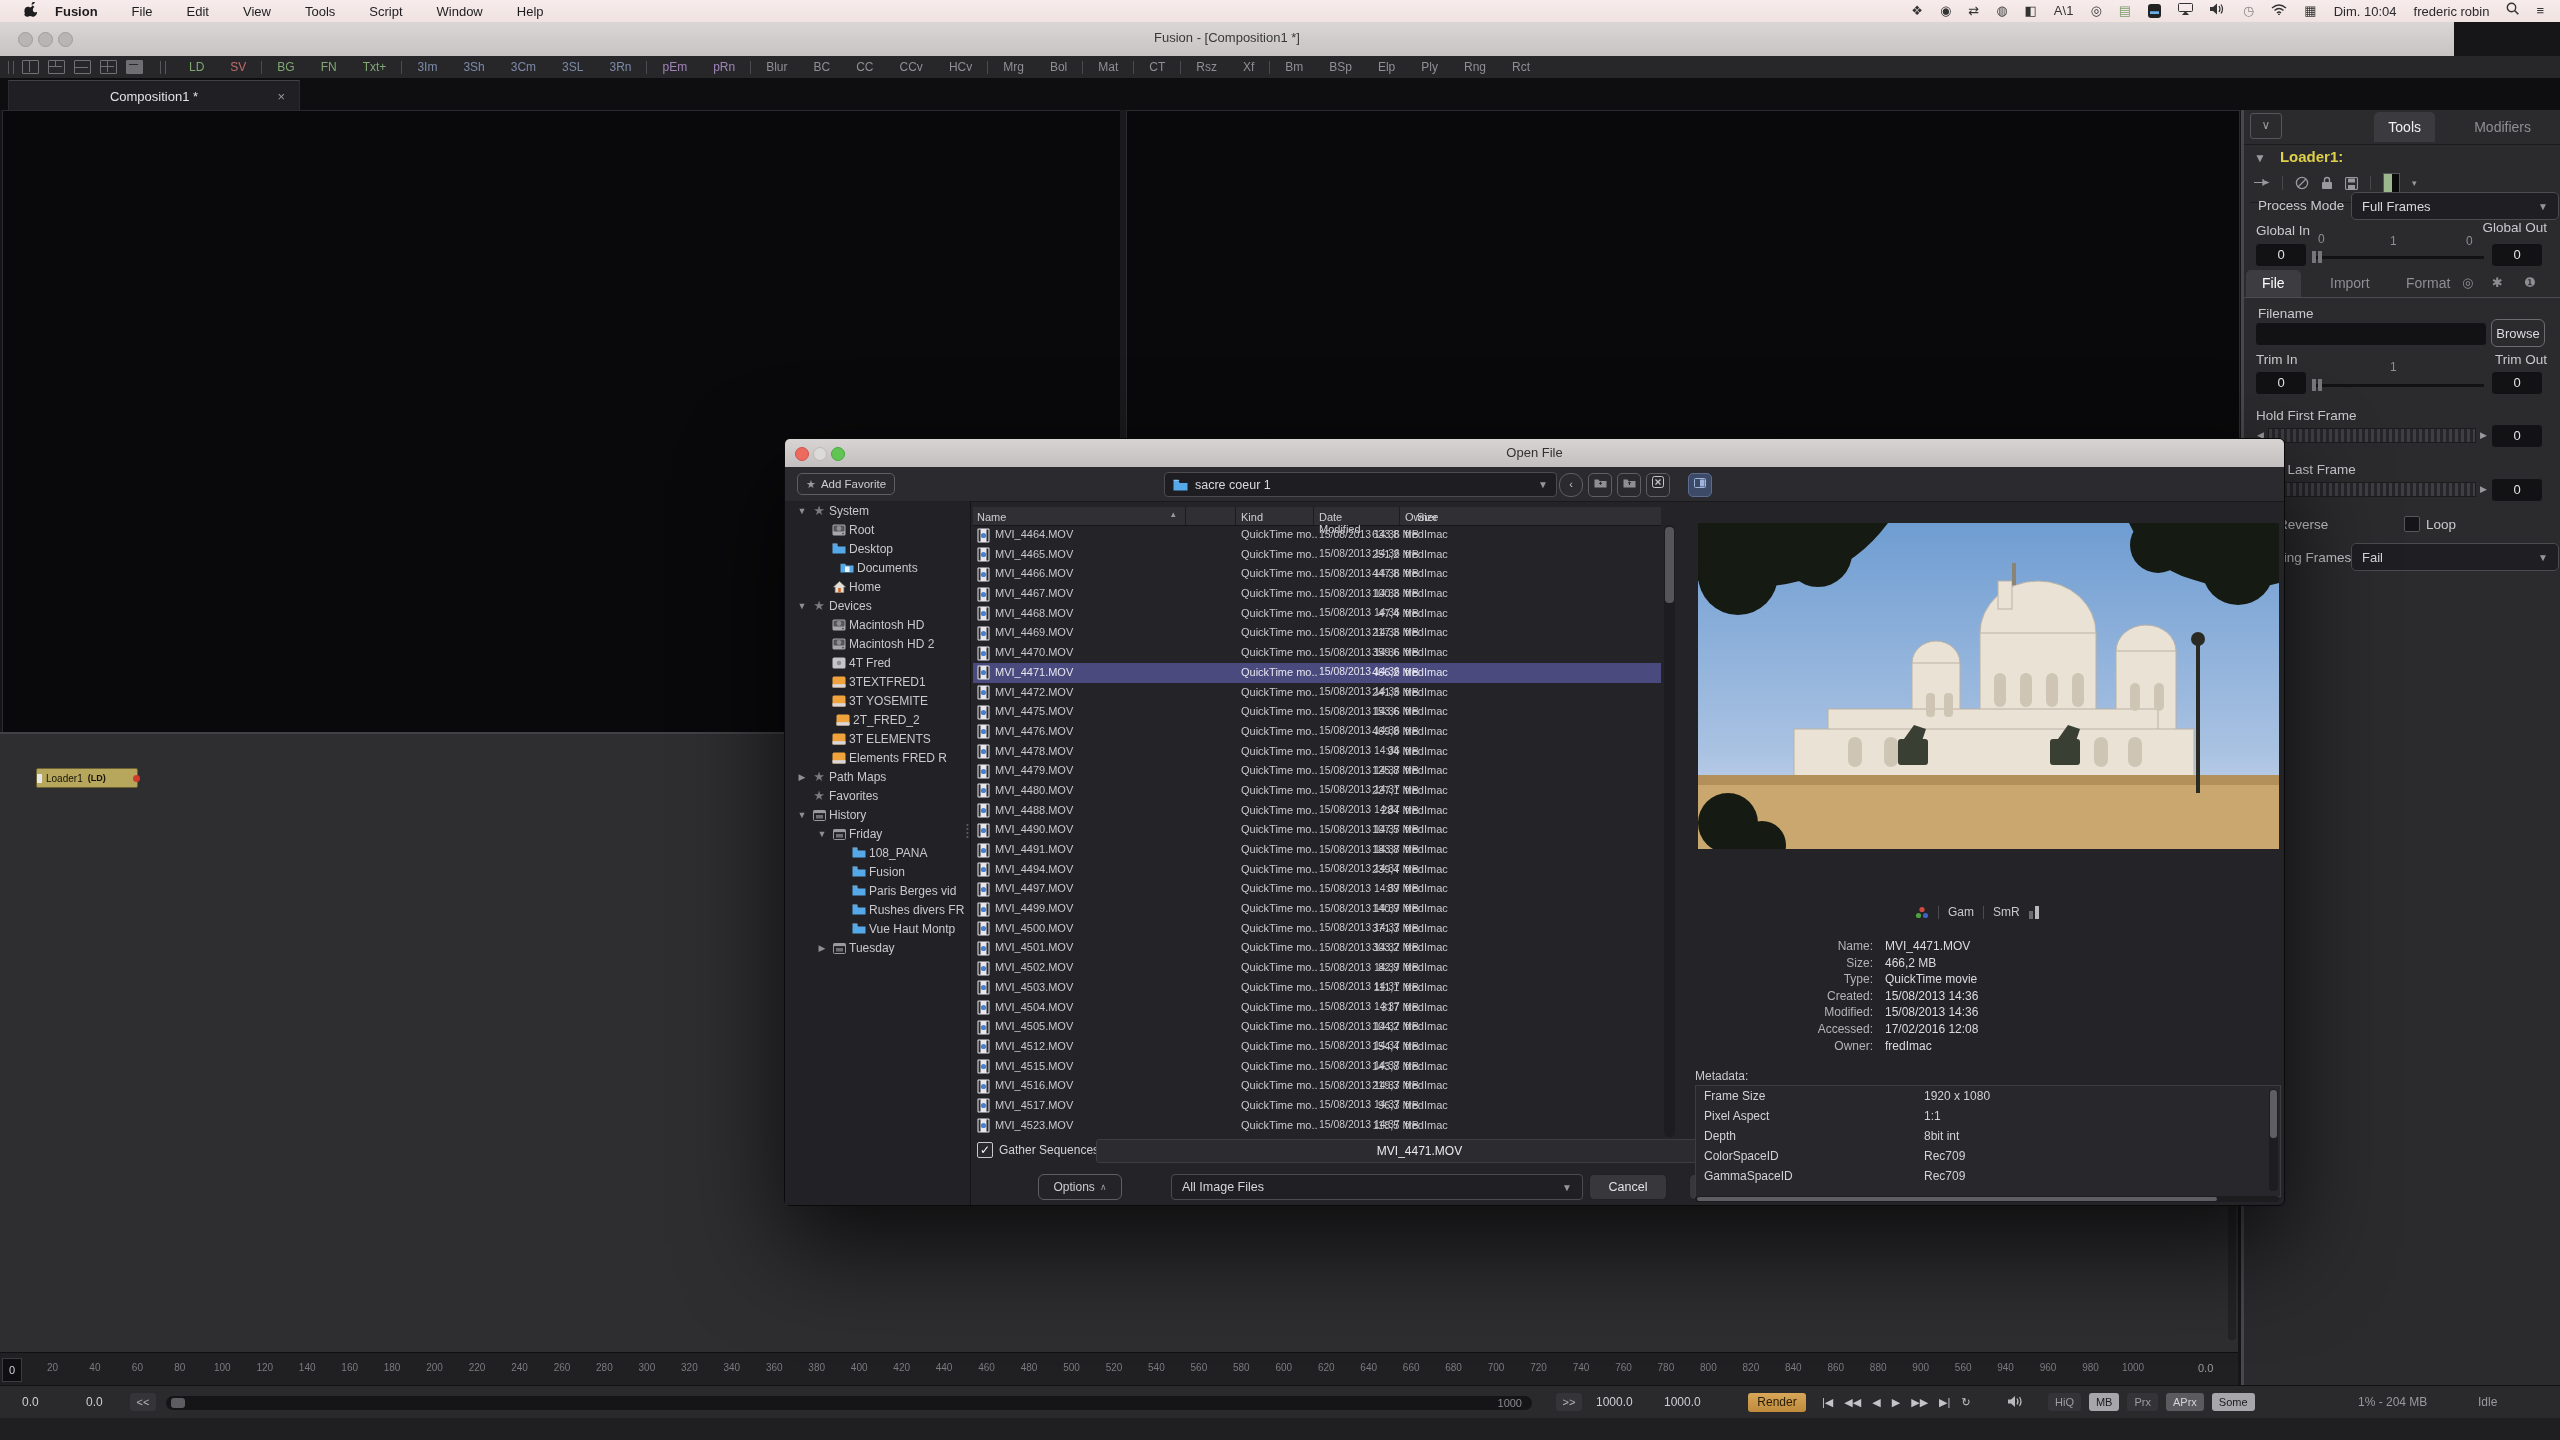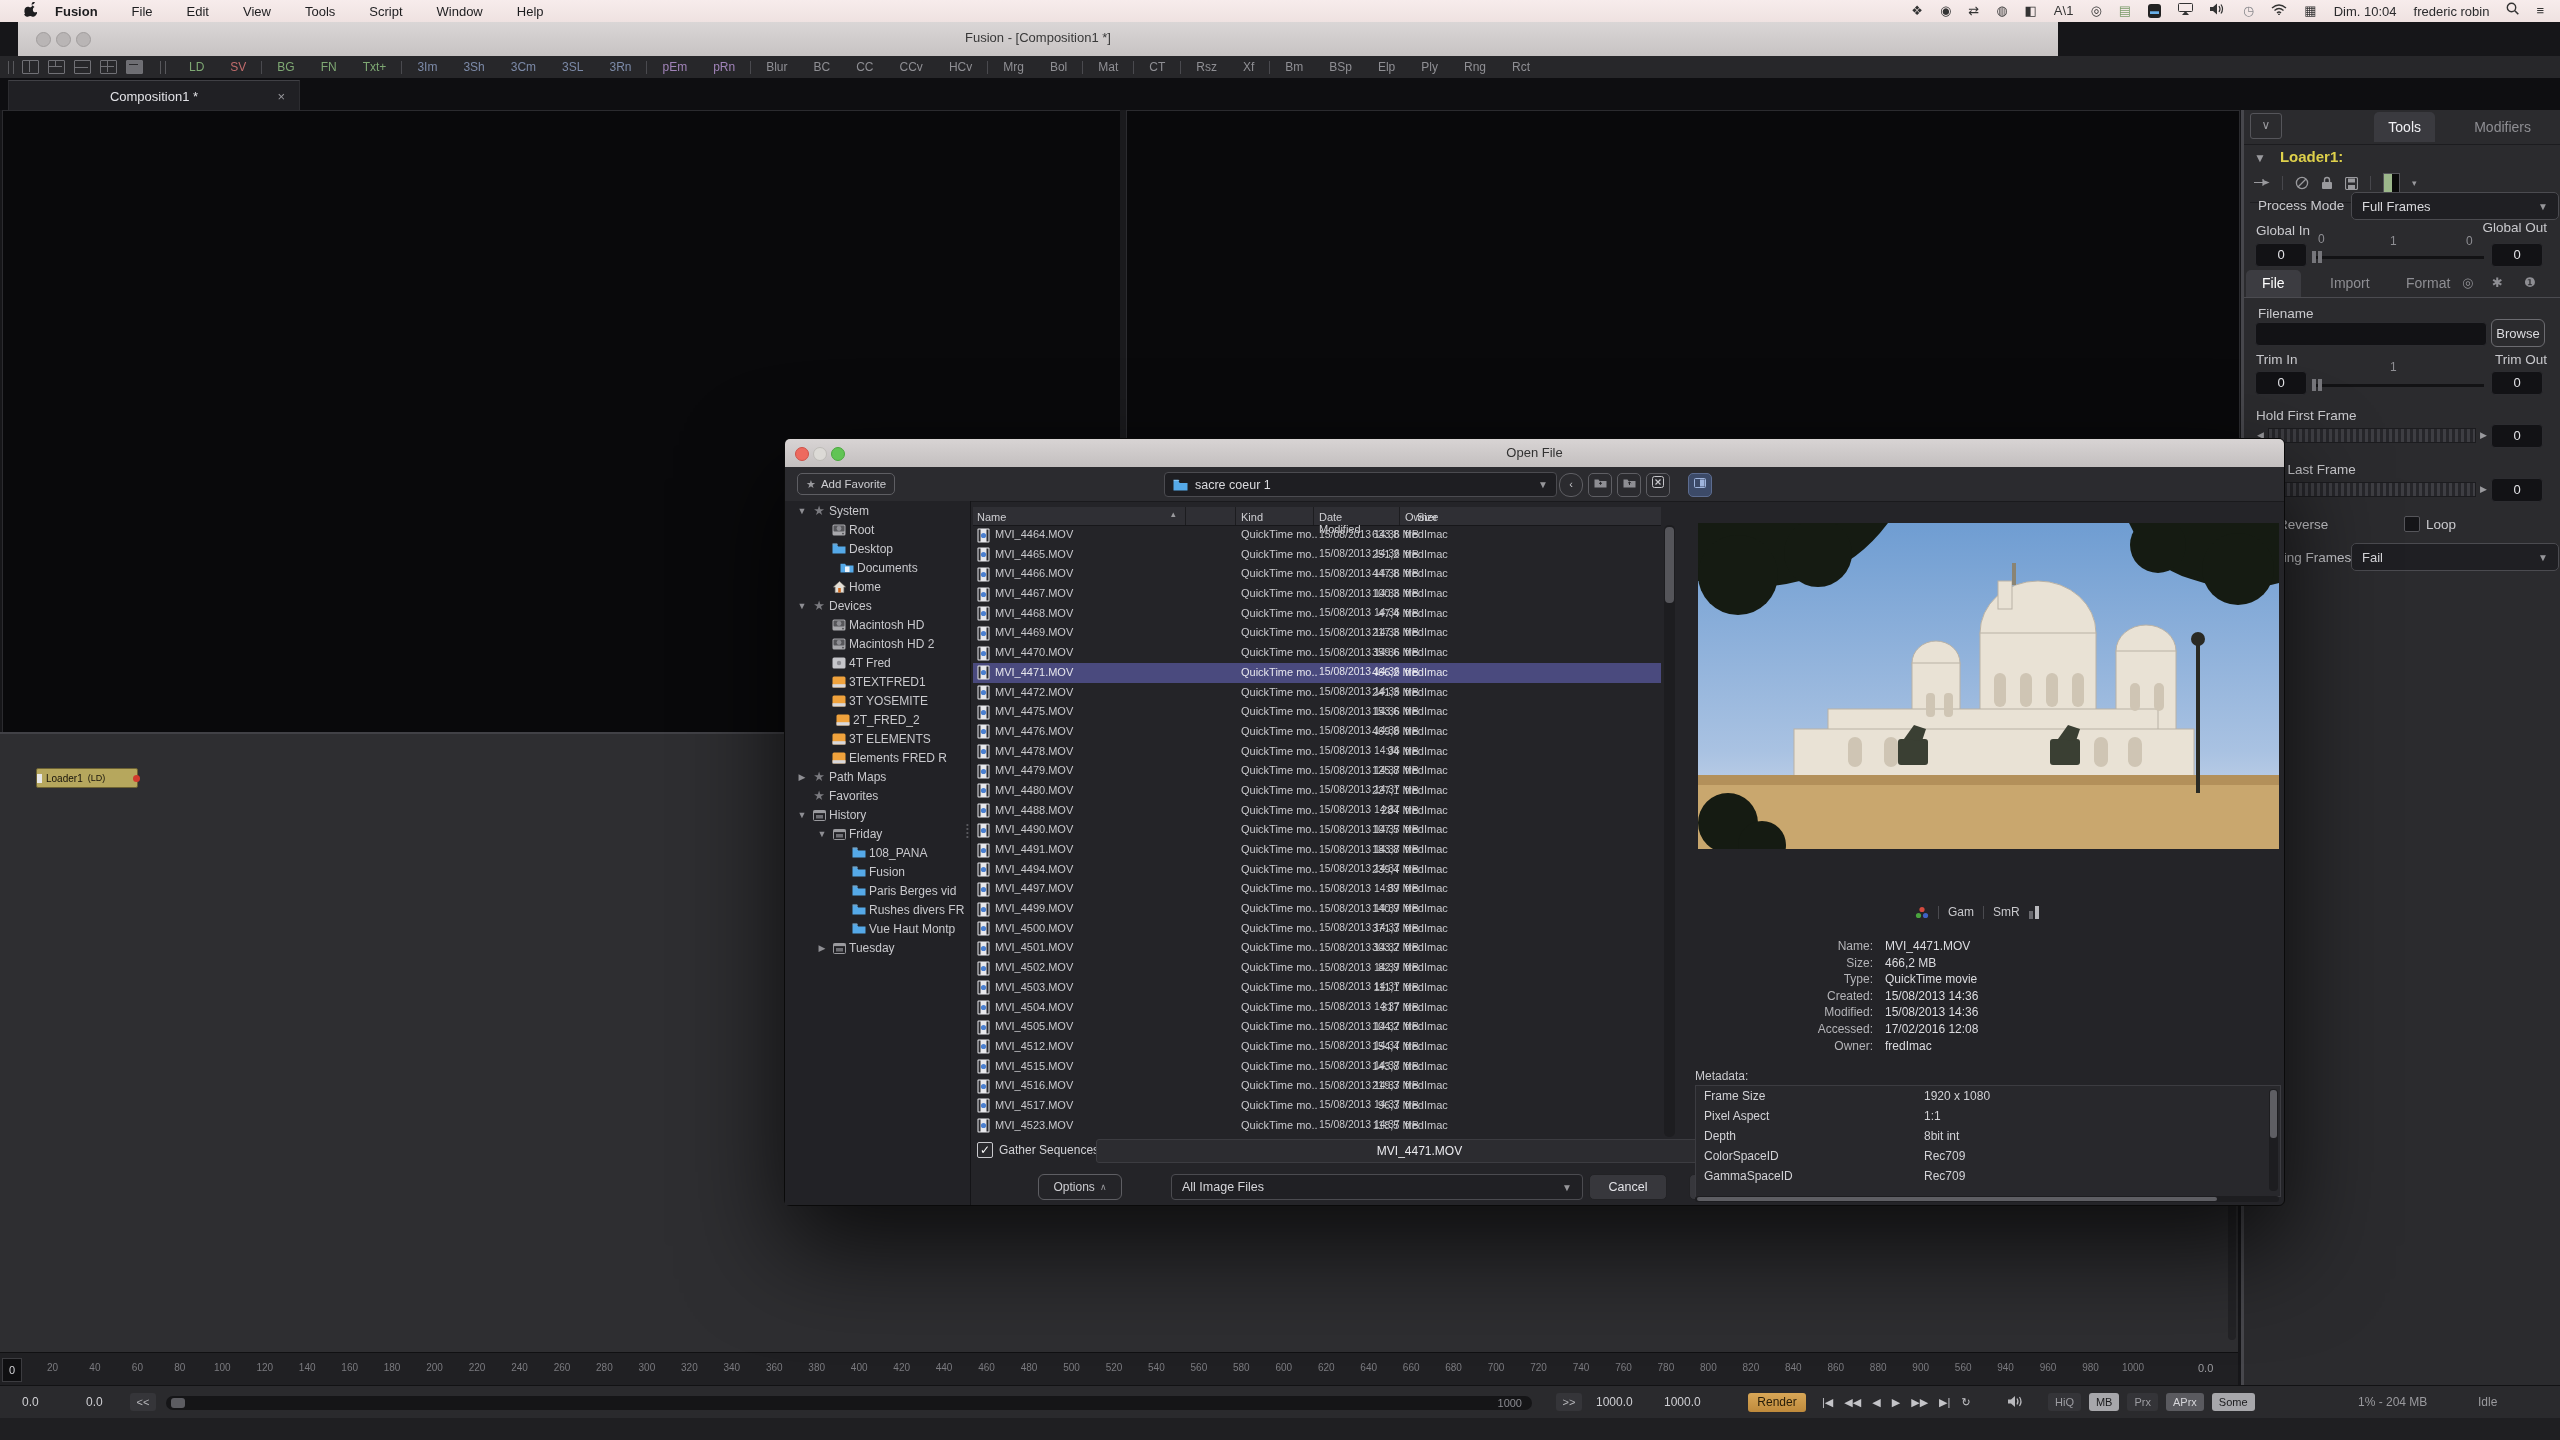--- a/index.html
+++ b/index.html
@@ -8,21 +8,21 @@
   
   #menubar{position:absolute;left:0;top:0;width:2560px;height:22px;background:linear-gradient(#f7ecec,#efe2e1);
     display:flex;align-items:center;color:#1d1d1f;font-size:13px;}
   #menubar .apple{margin:0 18px 0 24px;}
   #menubar .menus{display:flex;gap:34px;}
   #menubar .menus span:first-child{font-weight:bold;}
   #menubar .right{margin-left:auto;display:flex;align-items:center;gap:17px;padding-right:16px;color:#2b2b2d;}
   #menubar .sicon{font-size:13px;line-height:22px;color:#333;}
   #menubar .clock,#menubar .user{font-size:13px;}
   
-  #titlebar{position:absolute;left:18px;top:22px;width:2040px;height:34px;
+  #titlebar{position:absolute;left:0;top:22px;width:2454px;height:34px;
     background:linear-gradient(#dad6d6,#c7c3c3);border-bottom:1px solid #9f9b9b;}
   #titlebar .light{position:absolute;top:10px;width:13px;height:13px;border-radius:50%;
     background:#b9b5b5;border:1px solid #a19d9d;}
   #titlebar .title{position:absolute;left:0;right:0;top:8px;text-align:center;color:#383838;font-size:13px;}
   
   #apptoolbar{position:absolute;left:0;top:56px;width:2560px;height:22px;background:#27272a;
     display:flex;align-items:center;font-size:12px;border-bottom:1px solid #18181a;}
   .grip{width:4px;height:13px;border-left:1px solid #58585c;border-right:1px solid #58585c;margin:0 8px;}
   .lyicon{width:15px;height:12px;border:1px solid #707075;margin-right:9px;position:relative;border-radius:1px;}
   .lyicon i{position:absolute;background:#707075;}
@@ -39,21 +39,21 @@
   #comptab .x{position:absolute;right:14px;color:#98989d;font-size:13px;}
   
   .viewer{position:absolute;top:110px;height:622px;background:#09090b;border:1px solid #2b2b2f;}
   #viewerL{left:2px;width:1118px;} #viewerR{left:1126px;width:1112px;}
   #viewgap{position:absolute;left:1120px;top:110px;width:6px;height:622px;background:#1a1a1d;}
   
   #nodearea{position:absolute;left:0;top:732px;width:2238px;height:620px;background:#2e2e31;border-top:2px solid #414146;}
   #loadernode{position:absolute;left:36px;top:34px;width:100px;height:18px;background:#b6a75d;
     border:1px solid #6d6233;border-radius:2px;display:flex;align-items:center;color:#17130a;font-size:10px;}
   #loadernode .notch{width:5px;height:9px;background:#e8e8e8;margin-right:4px;}
-  #loadernode .tag{margin-left:5px;font-size:9px;}
+  #loadernode .tag{margin-left:5px;font-size:9px;font-weight:bold;}
   #loadernode .dot{position:absolute;right:-3px;top:6px;width:7px;height:7px;border-radius:50%;background:#d23a2e;}
   #nodescroll{position:absolute;right:2px;top:6px;width:8px;height:600px;background:#232326;border-radius:4px;}
   
   #inspector{position:absolute;left:2241px;top:110px;width:319px;height:1275px;background:#2b2b2e;
     border-left:3px solid #47474c;color:#c6c6ca;font-size:13px;}
   #insp-tabs{position:absolute;left:0;top:0;width:100%;height:34px;border-bottom:1px solid #1c1c1f;}
   #insp-collapse{position:absolute;left:6px;top:3px;width:30px;height:24px;border:1px solid #55555a;
     border-radius:3px;color:#9a9a9e;text-align:center;line-height:22px;font-size:12px;}
   .insp-tab{position:absolute;top:2px;height:30px;line-height:30px;padding:0 14px;color:#8e8e93;font-size:14px;}
   .insp-tab.active{background:#3a3a3f;border-radius:5px 5px 0 0;color:#f0f0f4;}

